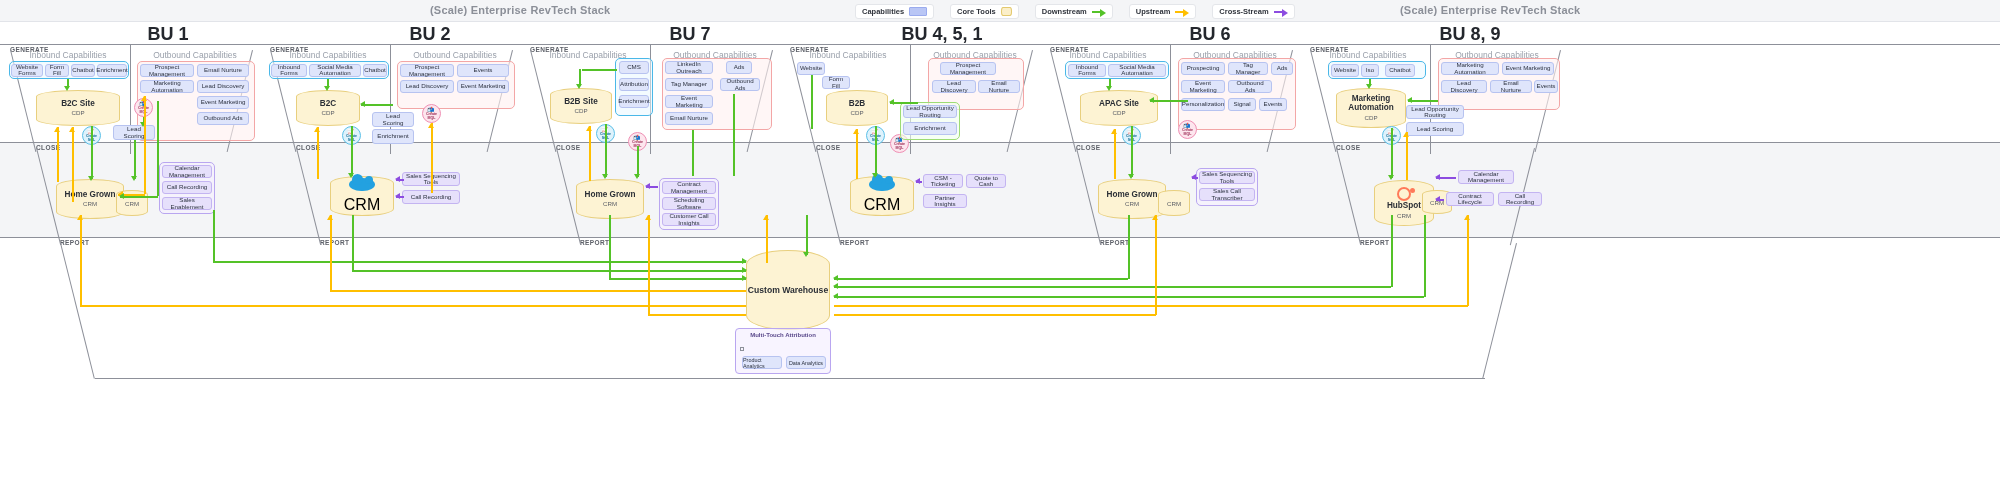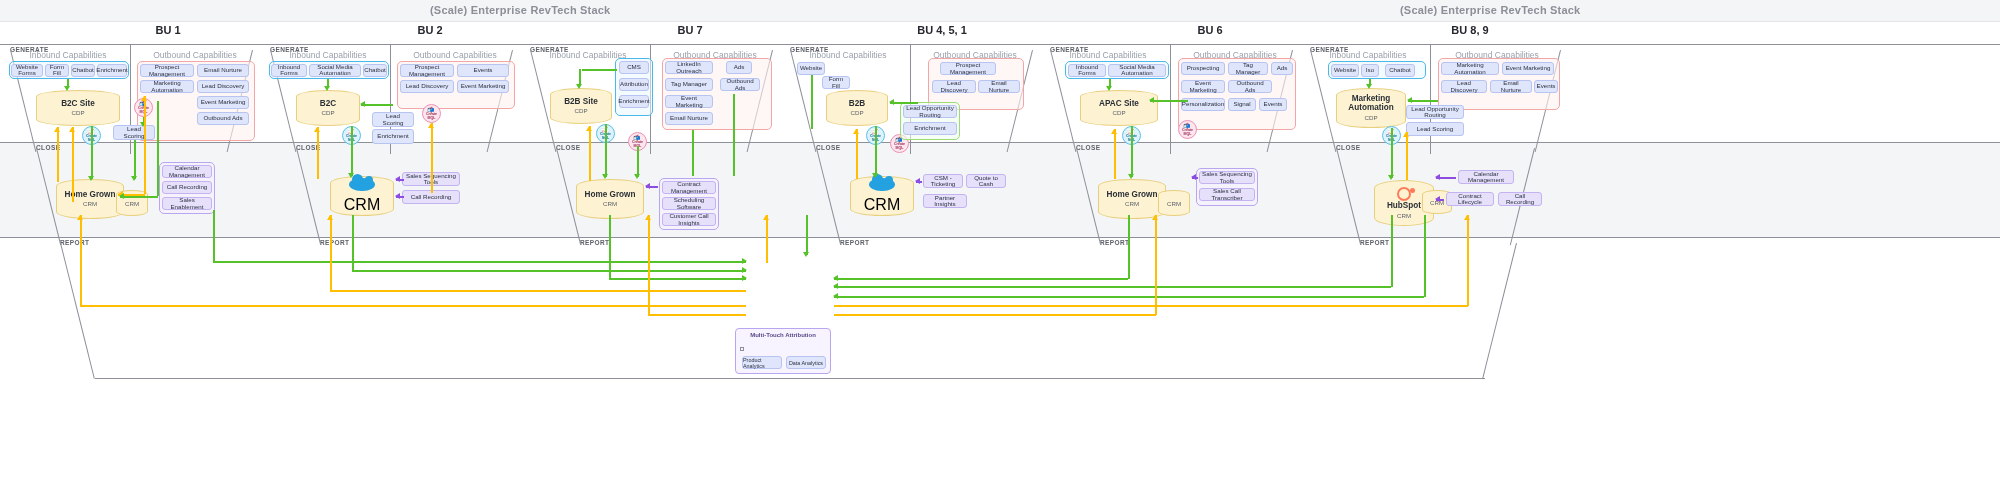--- a/index.html
+++ b/index.html
@@ -22,21 +22,21 @@
   .sw-cap { width:18px; height:9px; background:#b9c6f5; border:1px solid #9aabee; border-radius:1px; }
   .sw-cyl { width:11px; height:9px; background:#fbefc9; border:1px solid #e3c96e; border-radius:2px/4px; }
   .sw-arrow { width:14px; height:8px; position:relative; }
   .sw-arrow::before{content:"";position:absolute;left:0;top:3px;width:9px;height:2px;}
   .sw-arrow::after{content:"";position:absolute;left:8px;top:1px;border:4px solid transparent;border-left-width:6px;}
   .a-green::before{background:#54c228;} .a-green::after{border-left-color:#54c228;}
   .a-yellow::before{background:#ffbf00;} .a-yellow::after{border-left-color:#ffbf00;}
   .a-purple::before{background:#8c4ce0;} .a-purple::after{border-left-color:#8c4ce0;}
 
   
-  .bu-title { position:absolute; top:24px; font-size:11px; font-weight:700; color:#24272d;
+  .bu-title { position:absolute; top:24px; font-size:18px; font-weight:700; color:#24272d;
      text-align:center; width:160px; }
 
   
   .band { position:absolute; left:0; width:2000px; }
   .band-generate { top:44px;  height:98px; background:#ffffff; border-top:1px solid #8d9099; }
   .band-close    { top:142px; height:95px; background:#f4f5f7; border-top:1px solid #8d9099; }
   .band-report   { top:237px; height:140px; background:#ffffff; border-top:1px solid #8d9099; }
   .band-label { position:absolute; font-size:6.5px; font-weight:700; color:#5d6068; letter-spacing:.4px; }
 
   
@@ -117,20 +117,42 @@
 </style>
 </head>
 <body>
 
 <div id="stage">
 
   <div class="topbar"></div>
   <div class="topbar-title t-left">(Scale) Enterprise RevTech Stack</div>
   <div class="topbar-title t-right">(Scale) Enterprise RevTech Stack</div>
 
+  <div class="legend">
+    <div class="lg">
+      <span class="l">Capabilities</span>
+      <i class="sw-cap"></i>
+    </div>
+    <div class="lg">
+      <span class="l">Core Tools</span>
+      <i class="sw-cyl"></i>
+    </div>
+    <div class="lg">
+      <span class="l">Downstream</span>
+      <i class="sw-arrow a-green"></i>
+    </div>
+    <div class="lg">
+      <span class="l">Upstream</span>
+      <i class="sw-arrow a-yellow"></i>
+    </div>
+    <div class="lg">
+      <span class="l">Cross-Stream</span>
+      <i class="sw-arrow a-purple"></i>
+    </div>
+  </div>
 
   <div class="band band-generate"></div>
   <div class="band band-close"></div>
   <div class="band band-report"></div>
 
   <div class="bu-title" style="left:88px">BU 1</div>
   <div class="bu-title" style="left:350px">BU 2</div>
   <div class="bu-title" style="left:610px">BU 7</div>
   <div class="bu-title" style="left:862px">BU 4, 5, 1</div>
   <div class="bu-title" style="left:1130px">BU 6</div>
@@ -534,20 +556,23 @@
     <div class="ln v-green" style="left:91px;top:84px;height:50px"></div>
     <div class="ah ah-d-green" style="left:88px;top:131px"></div>
     <div class="ln v-yellow" style="left:106px;top:88px;height:48px"></div>
     <div class="ah ah-u-yellow" style="left:103px;top:85px"></div>
     <div class="ln h-purple" style="left:136px;top:133px;width:20px"></div>
     <div class="ah ah-l-purple" style="left:132px;top:130px"></div>
     <div class="ln h-purple" style="left:136px;top:155px;width:8px"></div>
     <div class="ah ah-l-purple" style="left:132px;top:152px"></div>
   </div>
 
+  <div class="warehouse">
+    <span>Custom Warehouse</span>
+  </div>
 
   <div class="attbox">
     <div class="t">Multi-Touch Attribution</div>
     <i class="att-dot"></i>
     <div class="sub" style="left:6px;top:27px">Product Analytics</div>
     <div class="sub" style="left:50px;top:27px">Data Analytics</div>
   </div>
 
   <div class="ln v-green" style="left:213px;top:210px;height:52px"></div>
   <div class="ln h-green" style="left:213px;top:261px;width:533px"></div>

